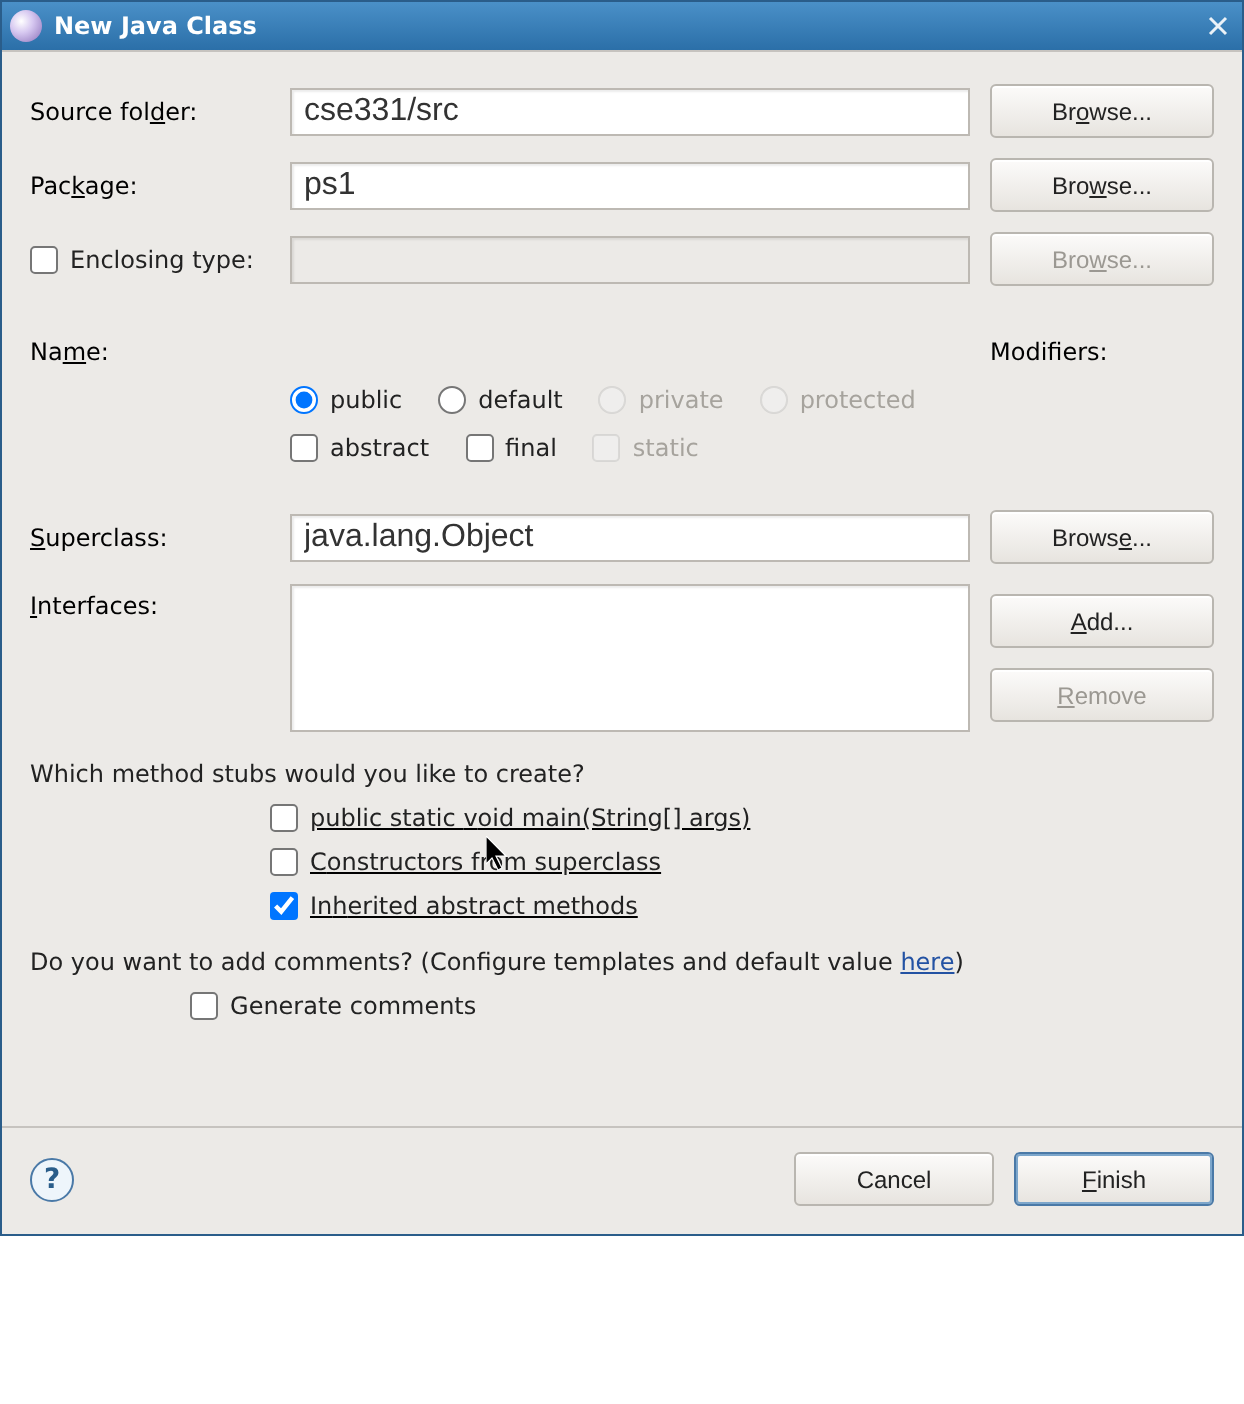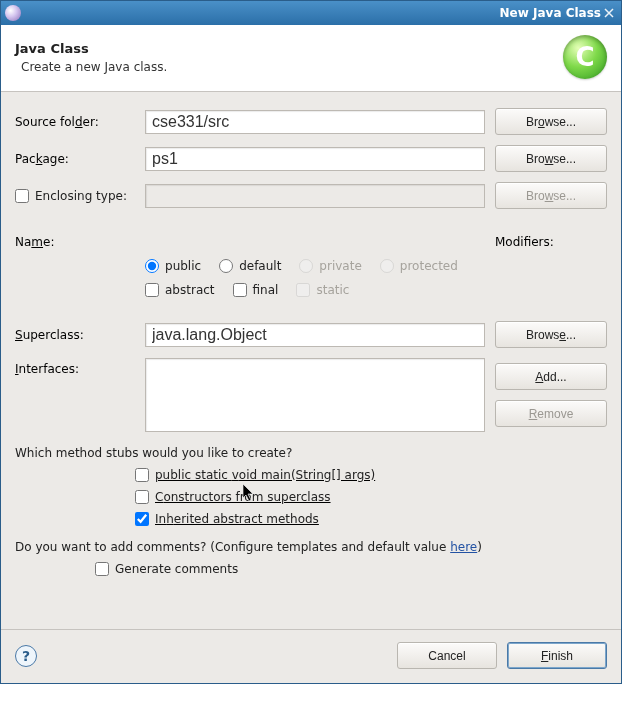--- a/index.html
+++ b/index.html
@@ -5,21 +5,21 @@
 * { box-sizing: border-box; margin: 0; padding: 0; }
 body { font-family: "DejaVu Sans", "Liberation Sans", Arial, sans-serif; font-size: 12px; background: #fff; width: 622px; }
 
 .window { width: 622px; border: 1px solid #2a5d8a; background: #eceae7; }
 .titlebar {
   background: linear-gradient(to bottom, #4a90c8 0%, #2b6fa8 100%);
   color: #fff; height: 24px; display: flex; align-items: center;
   padding: 0 4px; font-weight: bold;
 }
 .titlebar-icon { width: 16px; height: 16px; background: radial-gradient(circle at 35% 35%, #fff 0%, #d6c7f0 40%, #8a6fb8 100%); border-radius: 50%; margin-right: 6px; }
-.titlebar-title { flex: 1; text-align: right; font-size: 12px; }
+.titlebar-title { flex: 1; text-align: left; font-size: 12px; }
 .titlebar-close { width: 16px; height: 16px; display: flex; align-items: center; justify-content: center; color: #fff; cursor: default; opacity: .9; }
 
 .content { padding: 0; }
 
 .header-pane { background: #fff; padding: 10px 14px 12px 14px; display: flex; align-items: center; }
 .header-text { flex: 1; }
 .header-title { font-size: 13px; font-weight: bold; margin-bottom: 4px; color: #222; }
 .header-sub { font-size: 12px; color: #333; margin-left: 6px; }
 .header-icon { width: 44px; height: 44px; border-radius: 50%; background: radial-gradient(circle at 35% 30%, #e6ffb8 0%, #7fd94a 45%, #2e9a1f 100%); display: flex; align-items: center; justify-content: center; color: #fff; font-weight: bold; font-size: 26px; box-shadow: 0 2px 4px rgba(0,0,0,.3) inset, 0 1px 2px rgba(0,0,0,.2); }
 
@@ -95,29 +95,20 @@
     <div class="titlebar-title">New Java Class</div>
     <div class="titlebar-close">
       <svg width="10" height="10" viewBox="0 0 10 10">
           <path d="M1 1 L9 9 M9 1 L1 9" stroke="#fff" stroke-width="1.5"></path>
         </svg>
     </div>
   </div>
 
   <div class="content">
 
-    <div class="header-pane">
-      <div class="header-text">
-        <div class="header-title">Java Class</div>
-        <div class="header-sub">Create a new Java class.</div>
-      </div>
-      <div class="header-icon">
-          <span>C</span>
-        </div>
-    </div>
     <div class="sep"></div>
 
     <div class="form">
 
       <div class="grid">
 
         <div class="label">Source fol<span class="mn">d</span>er:</div>
         <input type="text" value="cse331/src" style="">
         <button class="btn">Br<span class="mn">o</span>wse...</button>
 

